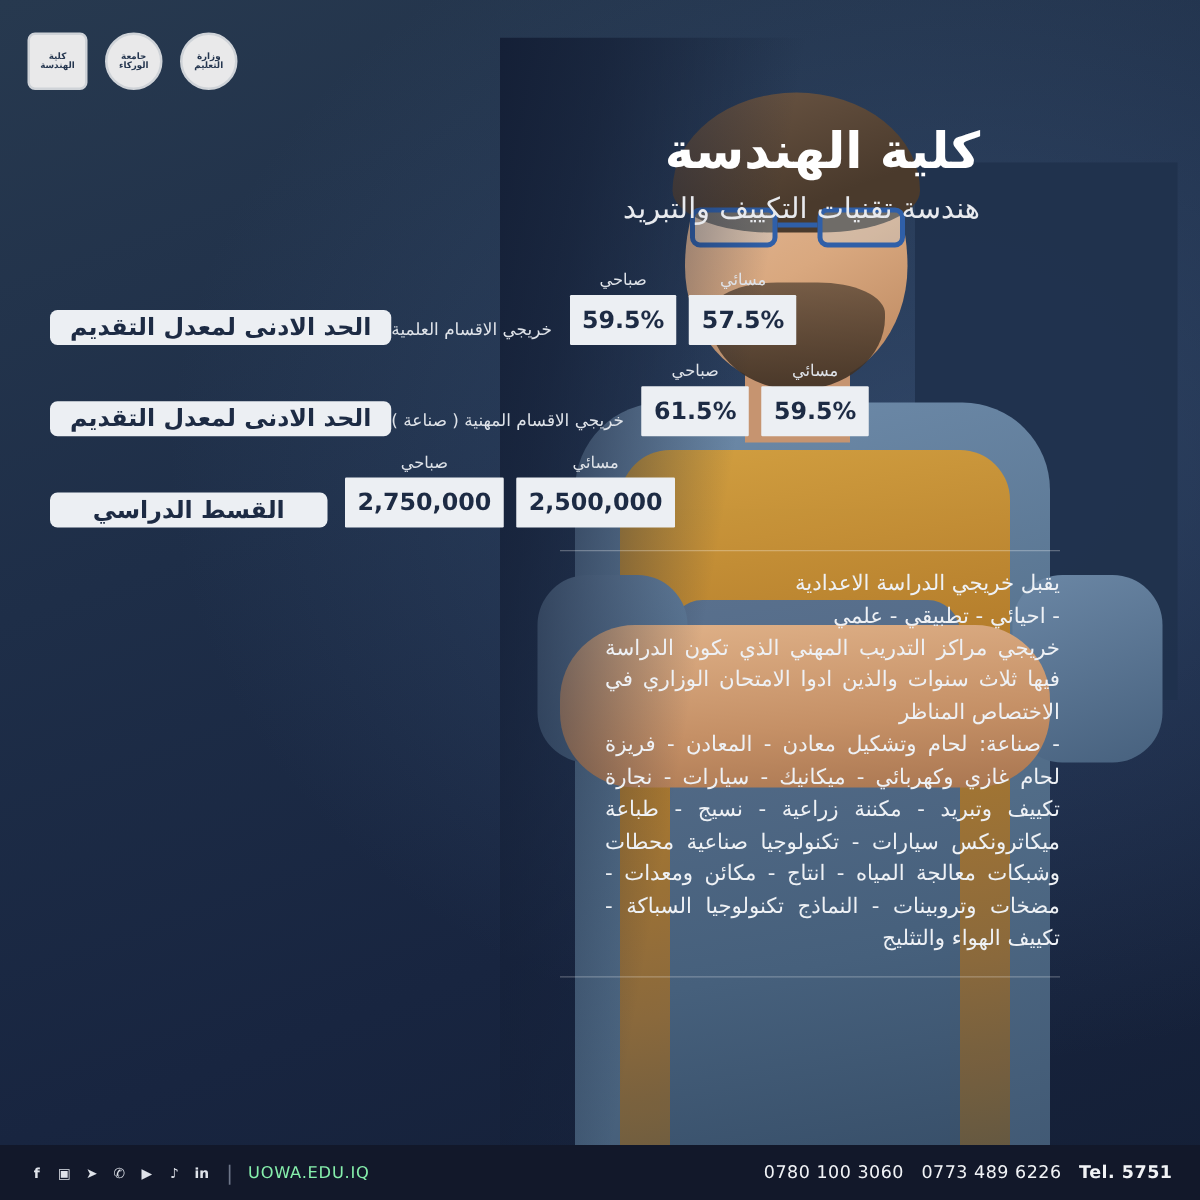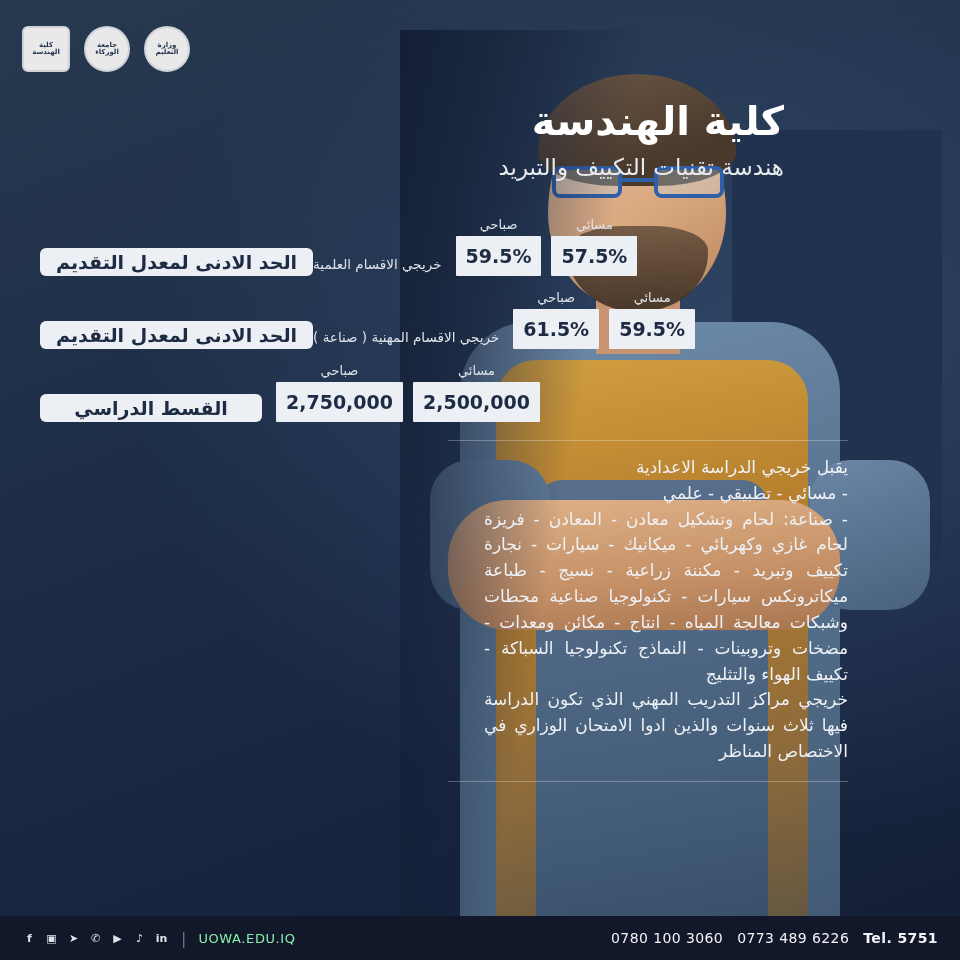--- a/index.html
+++ b/index.html
@@ -324,23 +324,23 @@
       <div class="val-wrap">
         <div class="val-label">مسائي</div>
         <div class="value-box wide">2,500,000</div>
       </div>
     </div>
 
     <div class="divider"></div>
 
     <div class="body-text">
       <div class="line">يقبل خريجي الدراسة الاعدادية</div>
-      <div class="line">- مسائي - تطبيقي - علمي</div>
+      <div class="line">- احيائي - تطبيقي - علمي</div>
+      <div class="line justify">خريجي مراكز التدريب المهني الذي تكون الدراسة فيها ثلاث سنوات والذين ادوا الامتحان الوزاري في الاختصاص المناظر</div>
       <div class="line justify">- صناعة: لحام وتشكيل معادن - المعادن - فريزة لحام غازي وكهربائي - ميكانيك - سيارات - نجارة تكييف وتبريد - مكننة زراعية - نسيج - طباعة ميكاترونكس سيارات - تكنولوجيا صناعية محطات وشبكات معالجة المياه - انتاج - مكائن ومعدات - مضخات وتروبينات - النماذج تكنولوجيا السباكة - تكييف الهواء والتثليج</div>
-      <div class="line justify">خريجي مراكز التدريب المهني الذي تكون الدراسة فيها ثلاث سنوات والذين ادوا الامتحان الوزاري في الاختصاص المناظر</div>
     </div>
 
     <div class="divider2"></div>
 
 
   </div>
 
   <div class="footer">
     <div class="phones">
       <span class="tel">Tel. 5751</span>

